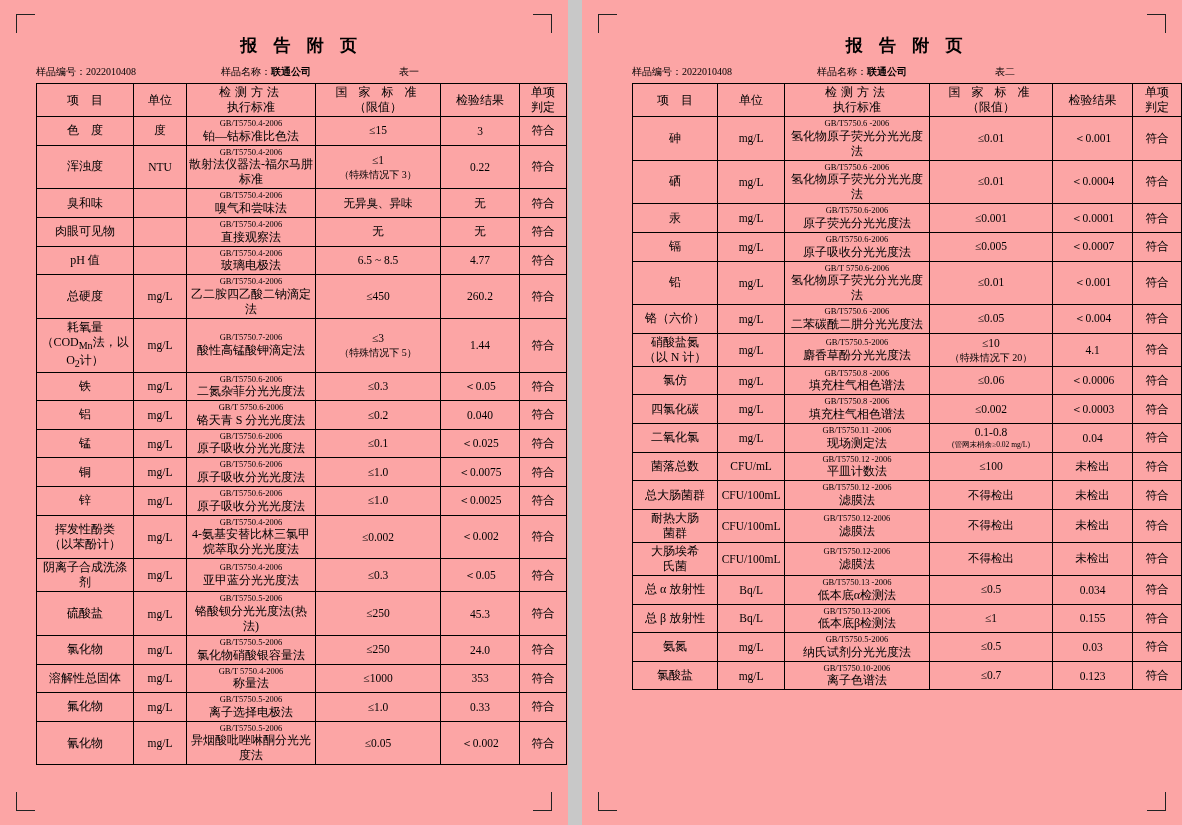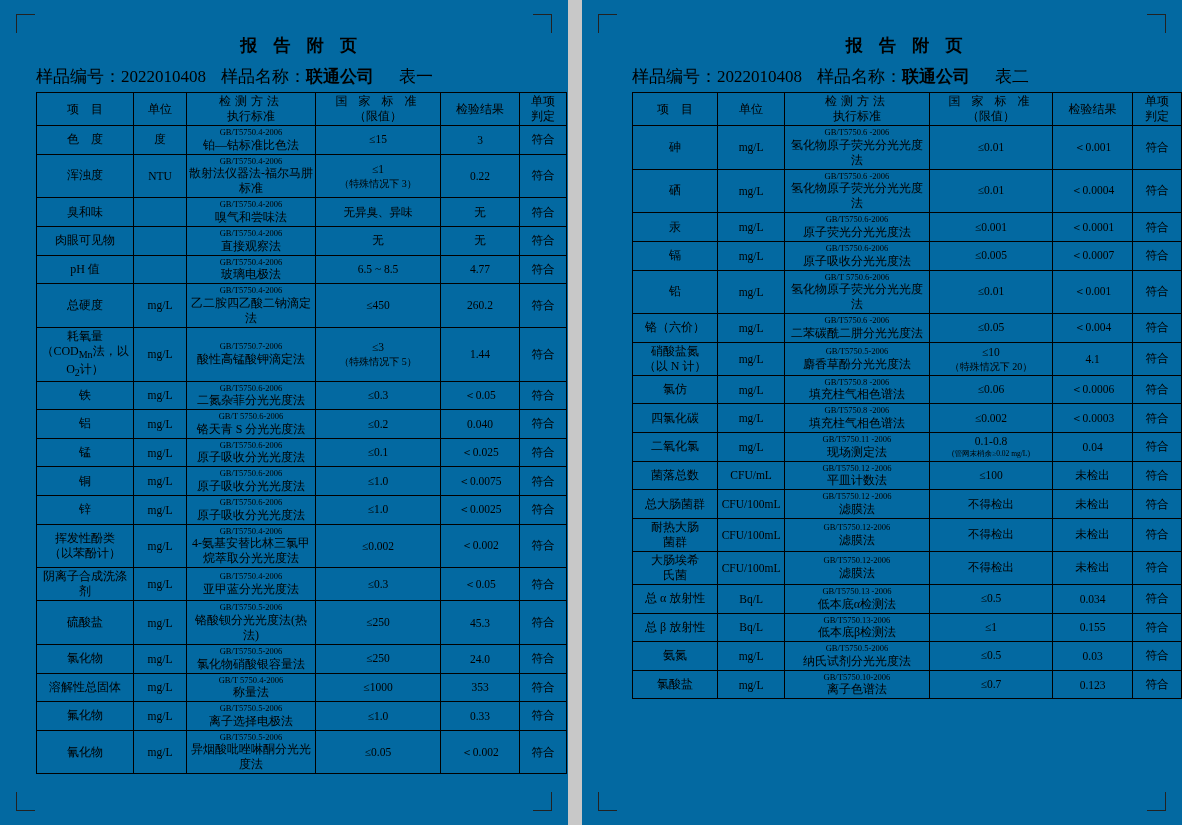--- a/index.html
+++ b/index.html
@@ -1,32 +1,32 @@
 <!DOCTYPE html>
 <html><head>
 <meta charset="utf-8">
 <style>
   html,body{margin:0;padding:0;background:#c8c8c8;}
   body{width:1182px;height:825px;font-family:"Liberation Serif","DejaVu Serif",serif;}
   .spread{display:flex;width:1182px;height:825px;}
-  .page{background:#0369a1;position:relative;box-sizing:border-box;}
+  .page{background:#fca5a5;position:relative;box-sizing:border-box;}
   .page-left{width:568px;height:825px;}
   .page-gap{width:14px;height:825px;background:#c8c8c8;}
   .page-right{width:600px;height:825px;}
   
   .crop{position:absolute;width:18px;height:18px;}
   .crop.tl{left:16px;top:14px;border-left:1px solid #222;border-top:1px solid #222;}
   .crop.tr{right:16px;top:14px;border-right:1px solid #222;border-top:1px solid #222;}
   .crop.bl{left:16px;bottom:14px;border-left:1px solid #222;border-bottom:1px solid #222;}
   .crop.br{right:16px;bottom:14px;border-right:1px solid #222;border-bottom:1px solid #222;}
 
   .sheet{position:absolute;left:36px;top:34px;}
   .page-right .sheet{left:50px;}
   .doc-title{font-size:17px;font-weight:bold;letter-spacing:6px;text-align:center;margin:0 0 8px 0;}
-  .meta{display:flex;font-size:17px;margin-bottom:4px;align-items:flex-end;}
+  .meta{display:flex;font-size:10px;margin-bottom:4px;align-items:flex-end;}
   .meta .m1{width:185px;}
   .meta .m2{width:160px;}
   .meta .m3{flex:1;text-align:left;padding-left:18px;}
   .meta b{font-weight:bold;}
 
   table{border-collapse:collapse;table-layout:fixed;padding-left:47px;}
   td,th{border:1px solid #000;text-align:center;vertical-align:middle;padding:1px 2px;font-size:11.5px;}
   thead td{font-size:12px;line-height:1.25;}
   .c-item{width:92px;}
   .c-unit{width:48px;}

